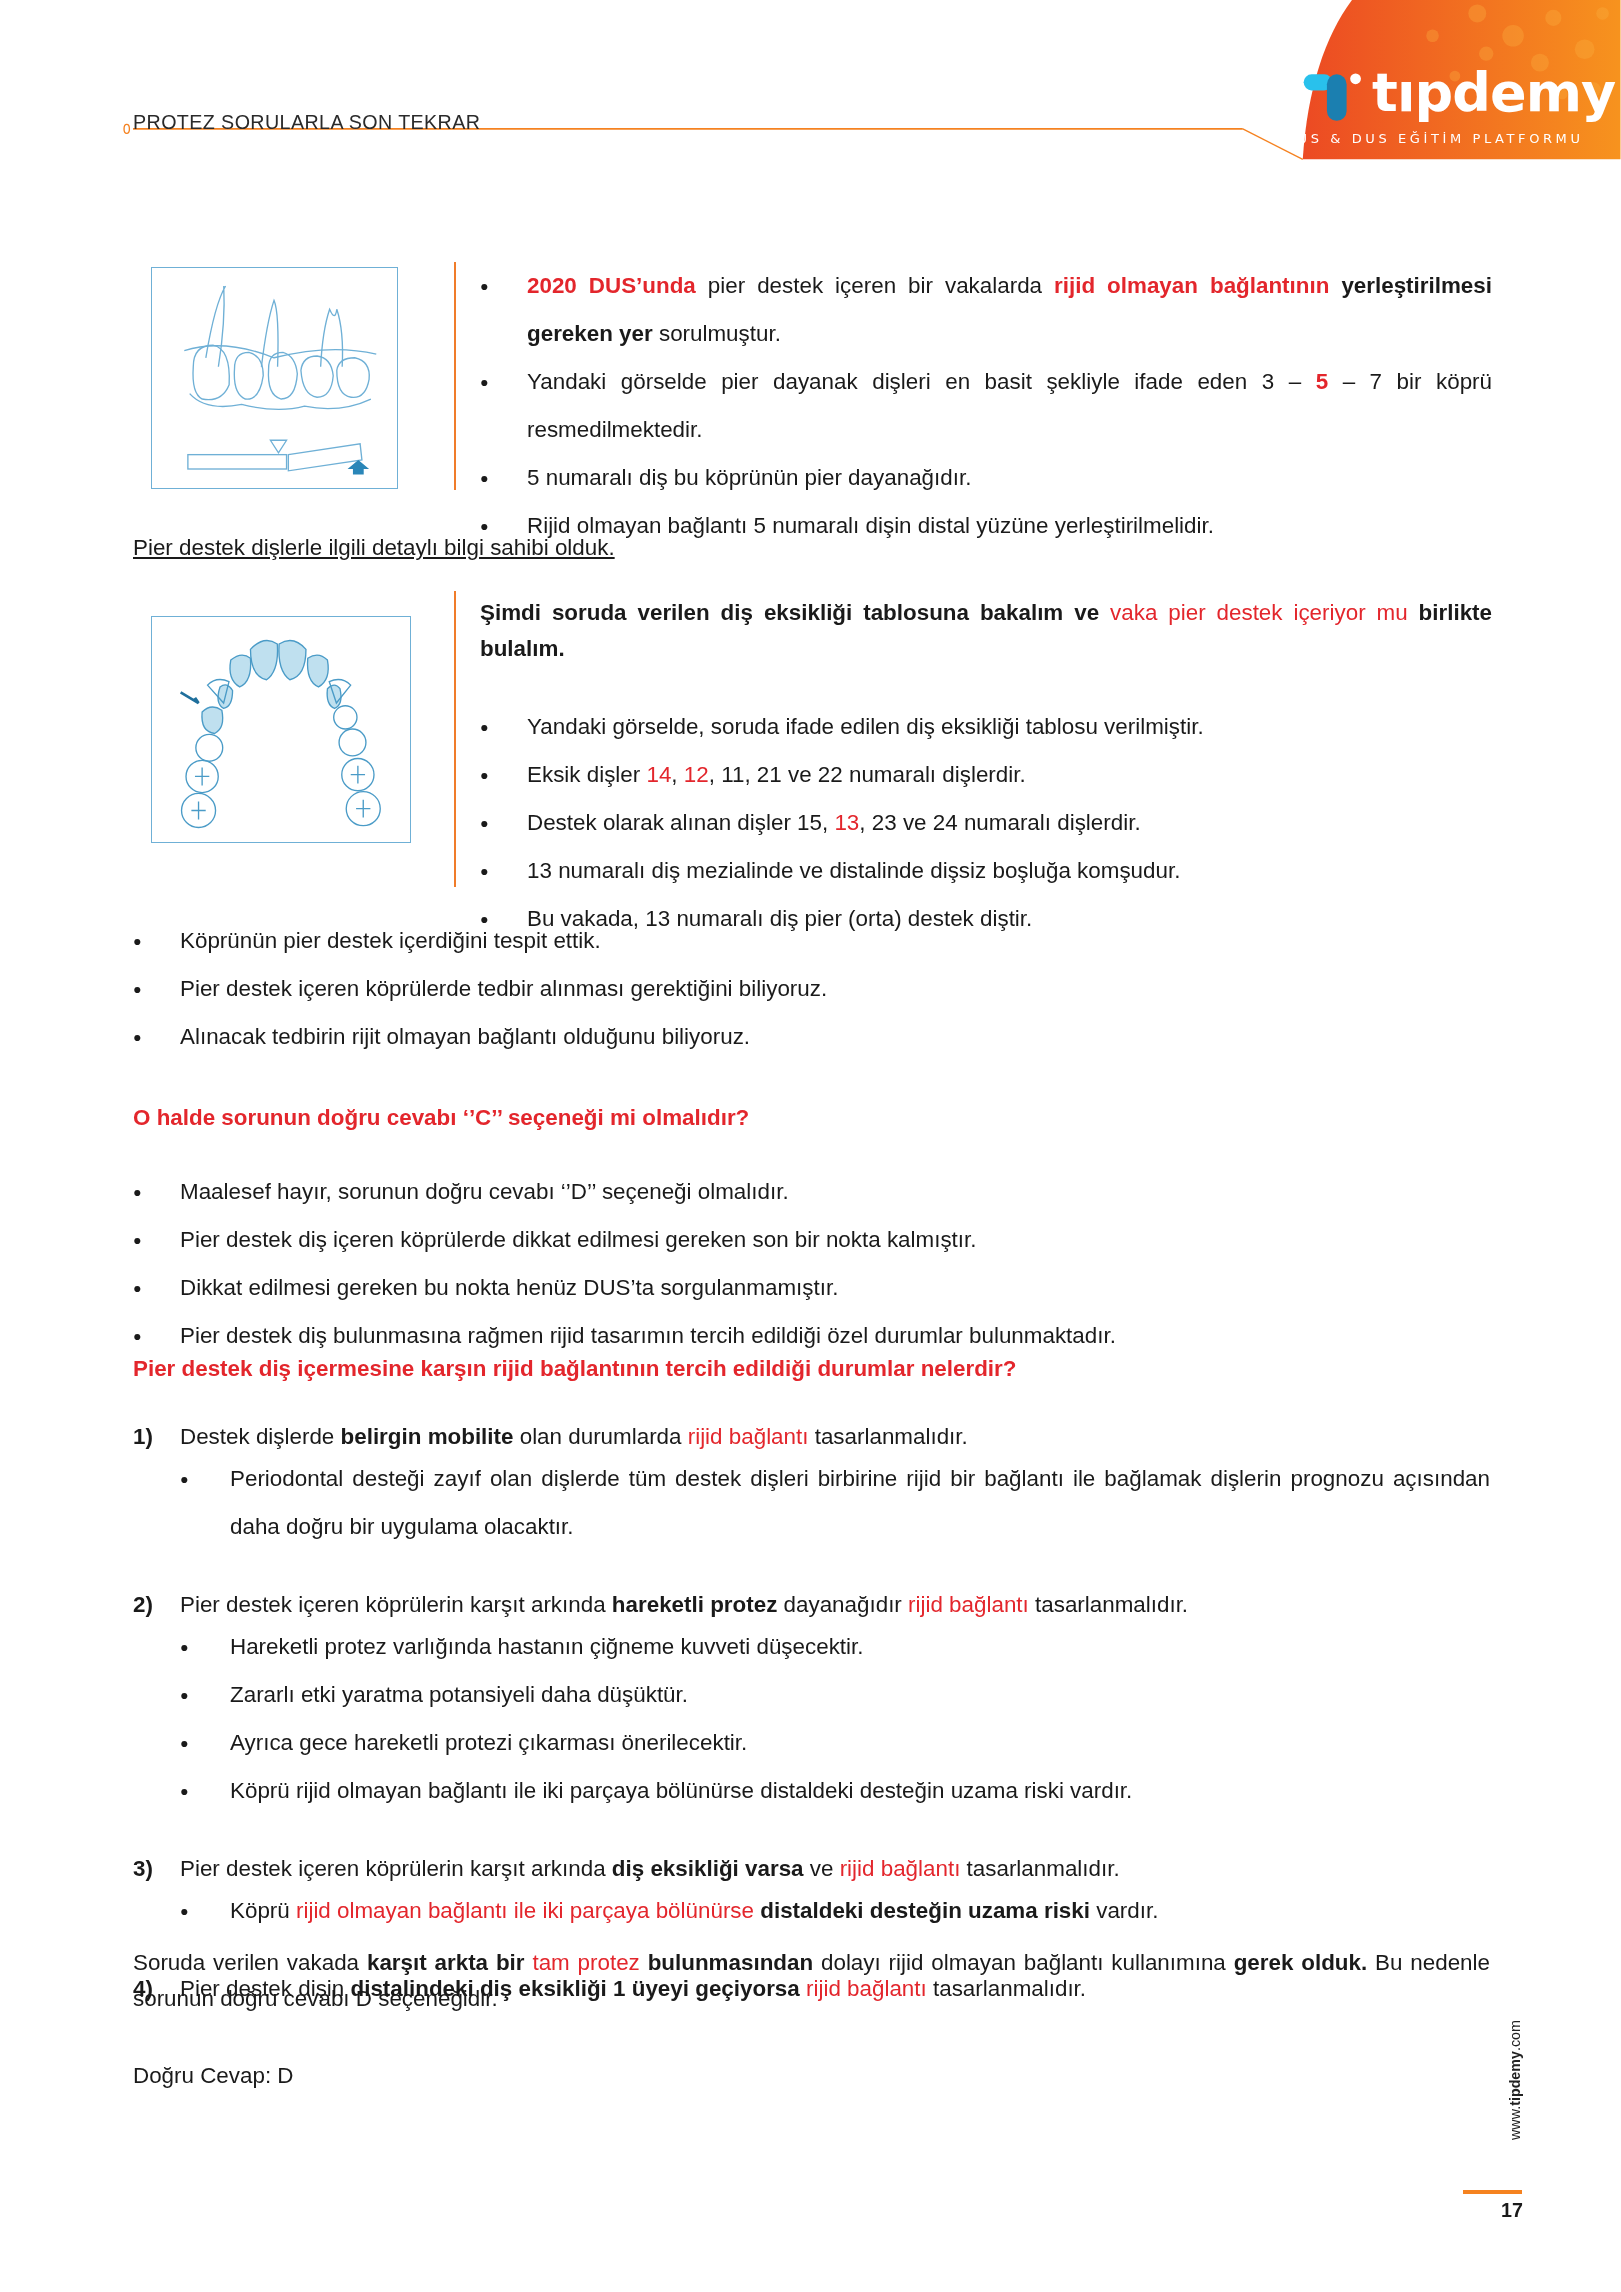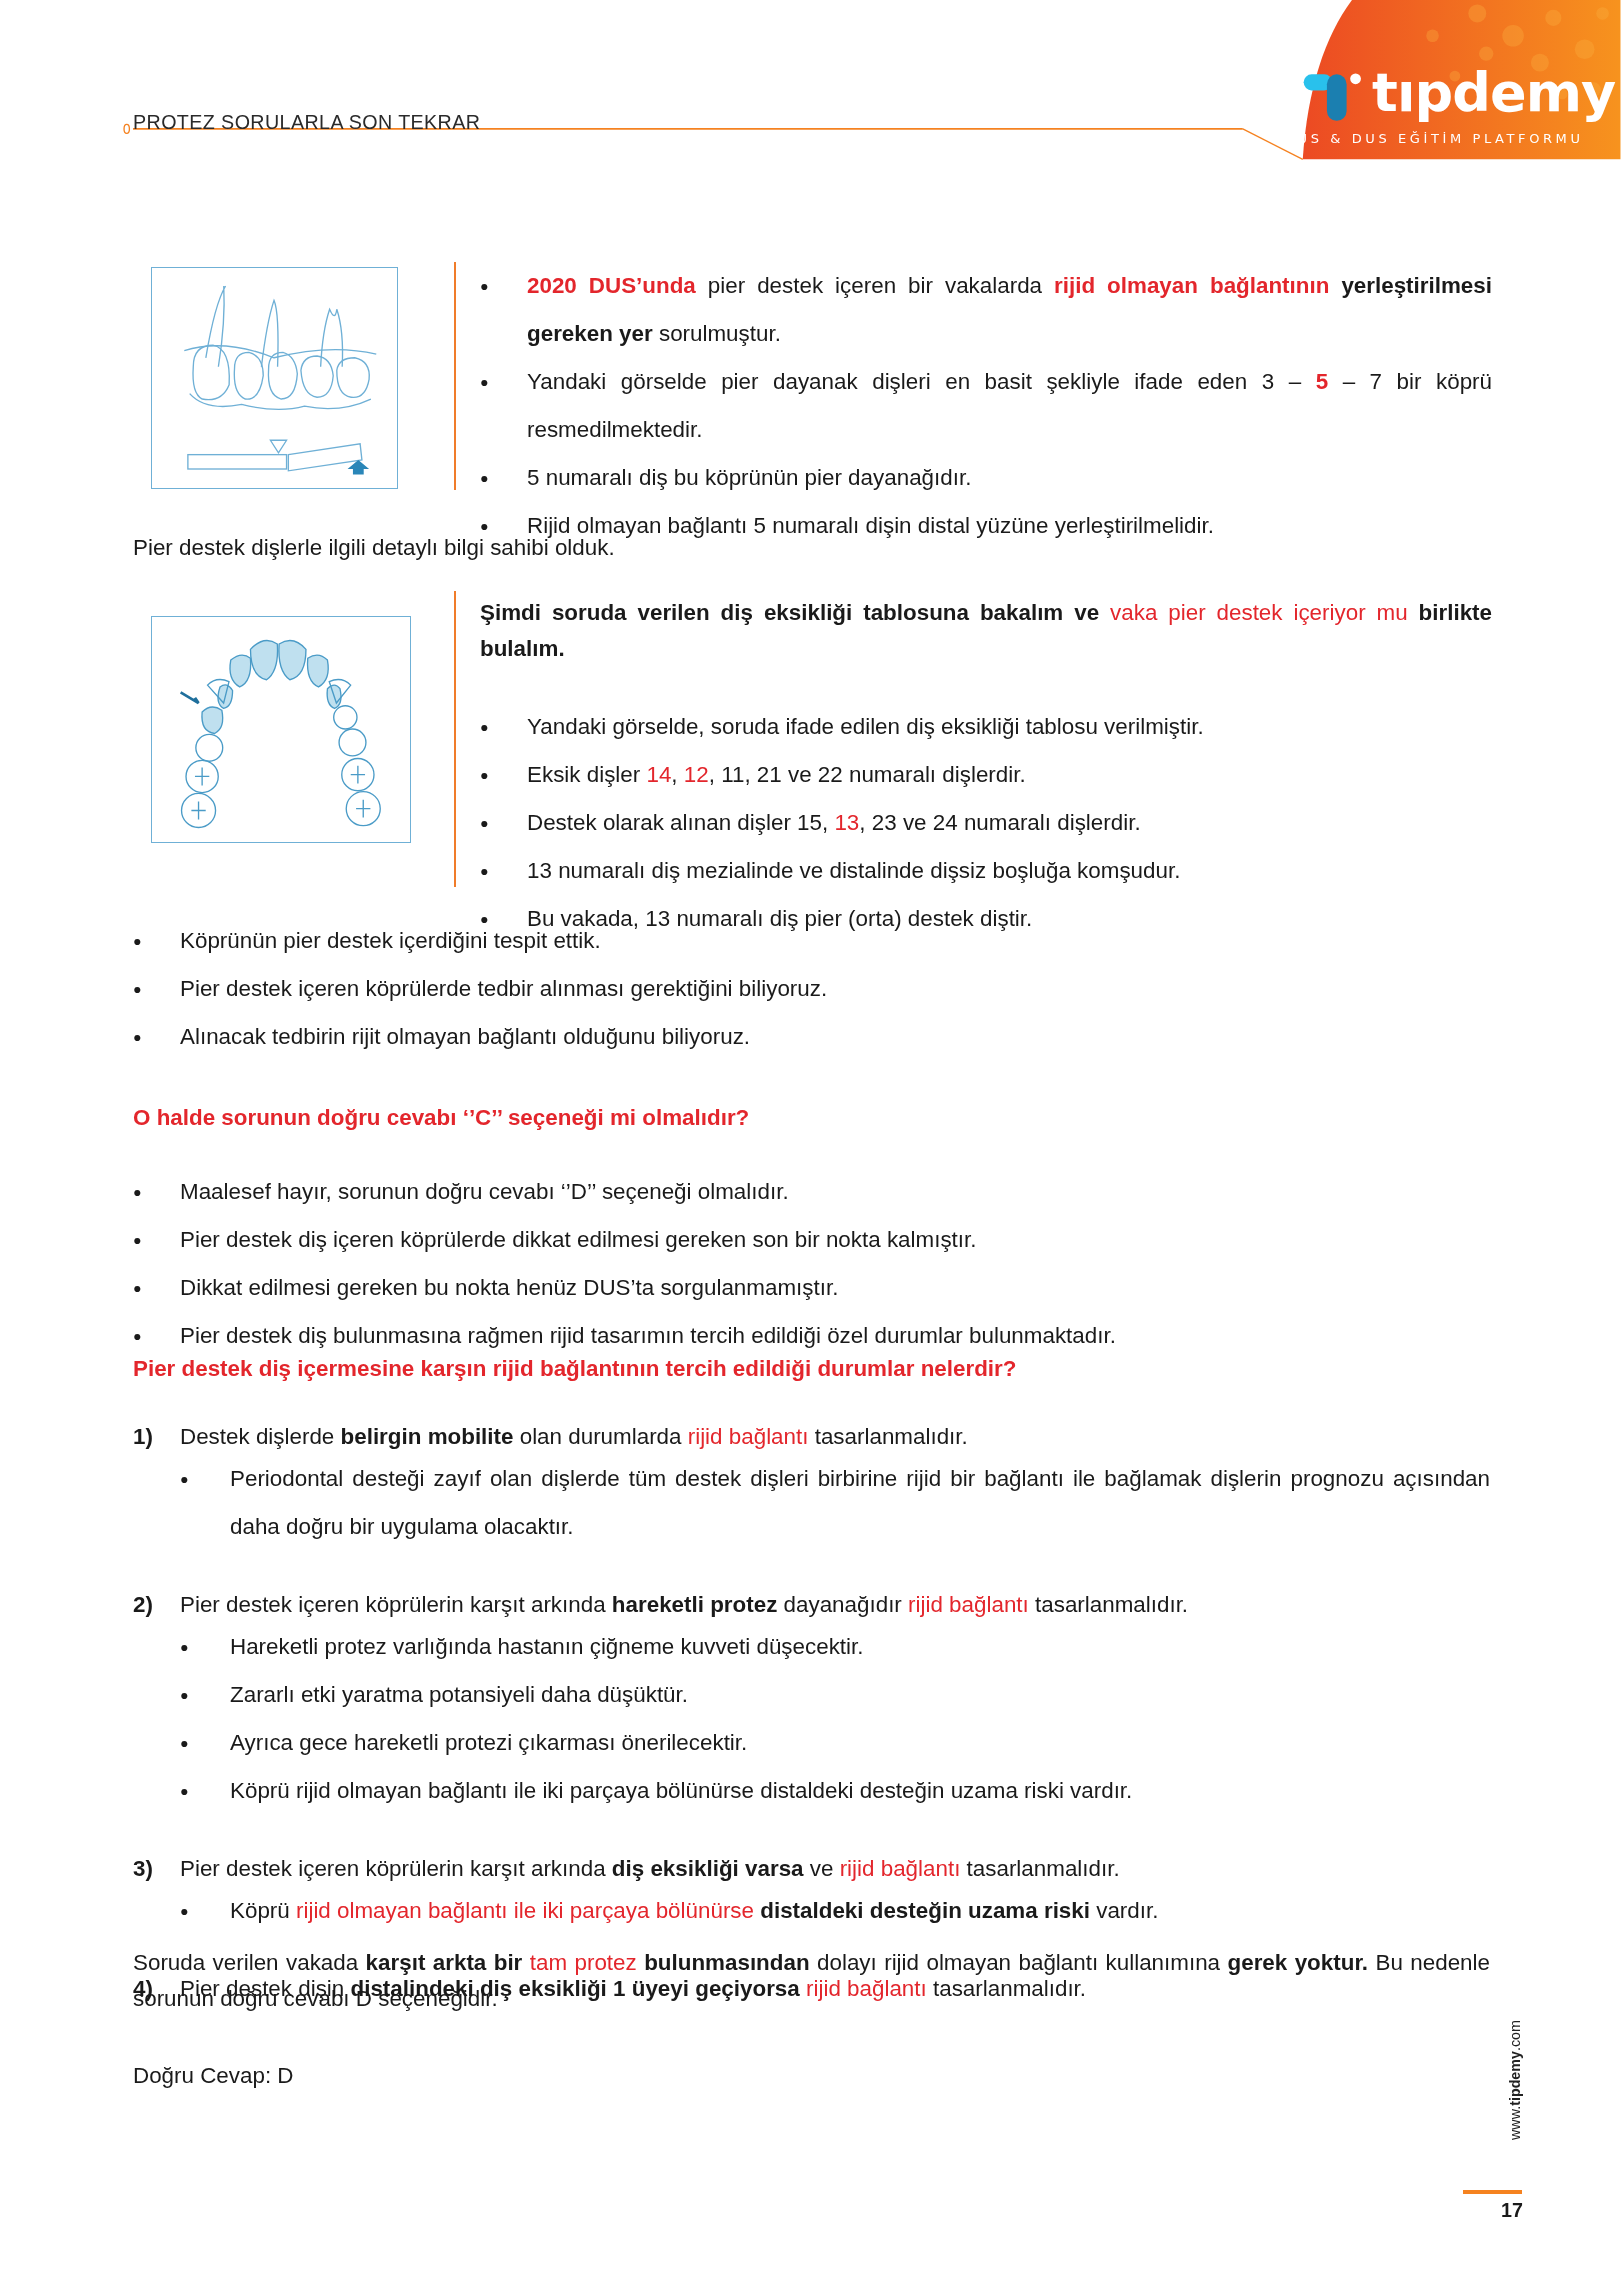--- a/index.html
+++ b/index.html
@@ -99,21 +99,21 @@
   <div class="side-text" style="top:0;">
     <ul class="bl" id="s1-list" style="text-align: justify;">
         <li><span class="red b">2020 DUS’unda</span><span> pier destek içeren bir vakalarda </span><span class="red b">rijid olmayan bağlantının</span><span> </span><span class="b">yerleştirilmesi gereken yer</span><span> sorulmuştur.</span></li>
         <li><span>Yandaki görselde pier dayanak dişleri en basit şekliyle ifade eden 3 – </span><span class="red b">5</span><span> – 7 bir köprü resmedilmektedir.</span></li>
         <li><span>5 numaralı diş bu köprünün pier dayanağıdır.</span></li>
         <li><span>Rijid olmayan bağlantı 5 numaralı dişin distal yüzüne yerleştirilmelidir.</span></li>
       </ul>
   </div>
 </div>
 
-<div class="block" style="top:530px;">Pier destek dişlerle ilgili detaylı bilgi sahibi olduk.</div>
+<div class="block" style="top:530px;text-decoration:underline;">Pier destek dişlerle ilgili detaylı bilgi sahibi olduk.</div>
 
 <div class="fig-row" style="top:591px; height:296px;">
   <div class="figure" style="left:18px; top:25px; width:260px; height:227px;">
     <svg width="256" height="224" viewBox="0 0 286 250">
       <g fill="#bfe0ef" stroke="#4a9bc7" stroke-width="1.5">
         <path d="M110 36 Q125 20 140 30 Q142 60 128 70 Q110 66 110 36Z"></path>
         <path d="M142 30 Q158 20 172 36 Q172 66 154 70 Q140 60 142 30Z"></path>
         <path d="M88 48 Q100 38 110 46 Q112 72 98 78 Q84 70 88 48Z"></path>
         <path d="M174 46 Q186 38 196 48 Q200 70 186 78 Q172 72 174 46Z"></path>
         <path d="M76 78 Q84 72 90 82 Q90 100 80 102 Q70 96 76 78Z"></path>
@@ -199,21 +199,21 @@
           <li><span>Köprü </span><span class="red">rijid olmayan bağlantı ile iki parçaya bölünürse</span><span> </span><span class="b">distaldeki desteğin uzama riski</span><span> vardır.</span></li>
         </ul>
       </div>
     </div>
     <div class="num-item" style="margin-bottom: 36px;">
       <span class="num">4)</span>
       <div><span>Pier destek dişin </span><span class="b">distalindeki diş eksikliği 1 üyeyi geçiyorsa</span><span> </span><span class="red">rijid bağlantı</span><span> tasarlanmalıdır.</span></div>
     </div>
   </div>
 
-<div class="block justify" id="conclusion" style="top:1945px;"><span>Soruda verilen vakada </span><span class="b">karşıt arkta bir</span><span> </span><span class="red">tam protez</span><span> </span><span class="b">bulunmasından</span><span> dolayı rijid olmayan bağlantı kullanımına </span><span class="b">gerek yoktur.</span><span> Bu nedenle sorunun doğru cevabı D seçeneğidir.</span></div>
+<div class="block justify" id="conclusion" style="top:1945px;"><span>Soruda verilen vakada </span><span class="b">karşıt arkta bir</span><span> </span><span class="red">tam protez</span><span> </span><span class="b">bulunmasından</span><span> dolayı rijid olmayan bağlantı kullanımına </span><span class="b">gerek olduk.</span><span> Bu nedenle sorunun doğru cevabı D seçeneğidir.</span></div>
 
 <div class="block" style="top:2058px;">Doğru Cevap: D</div>
 
 <div class="footer-url">
   <span>www.</span><b>tipdemy</b><span>.com</span>
 </div>
 <div class="footer-line"></div>
 <div class="page-num">17</div>
 
 

